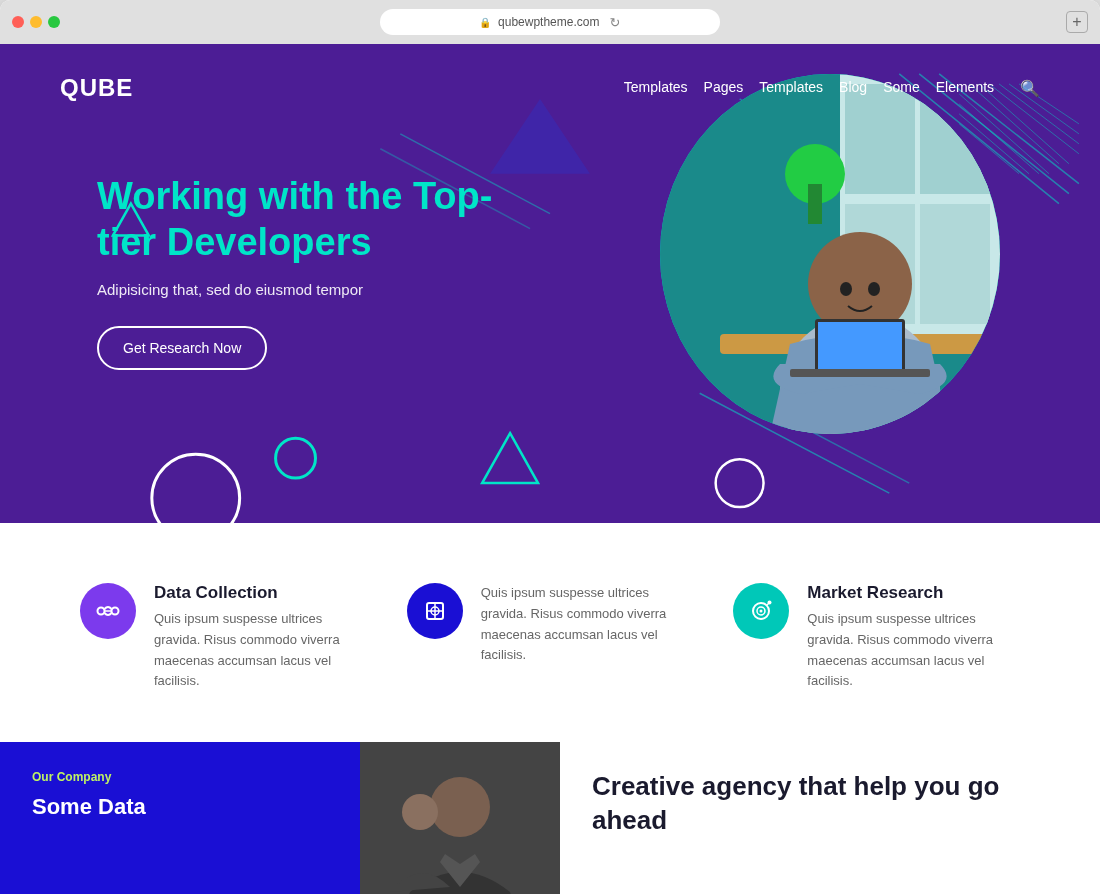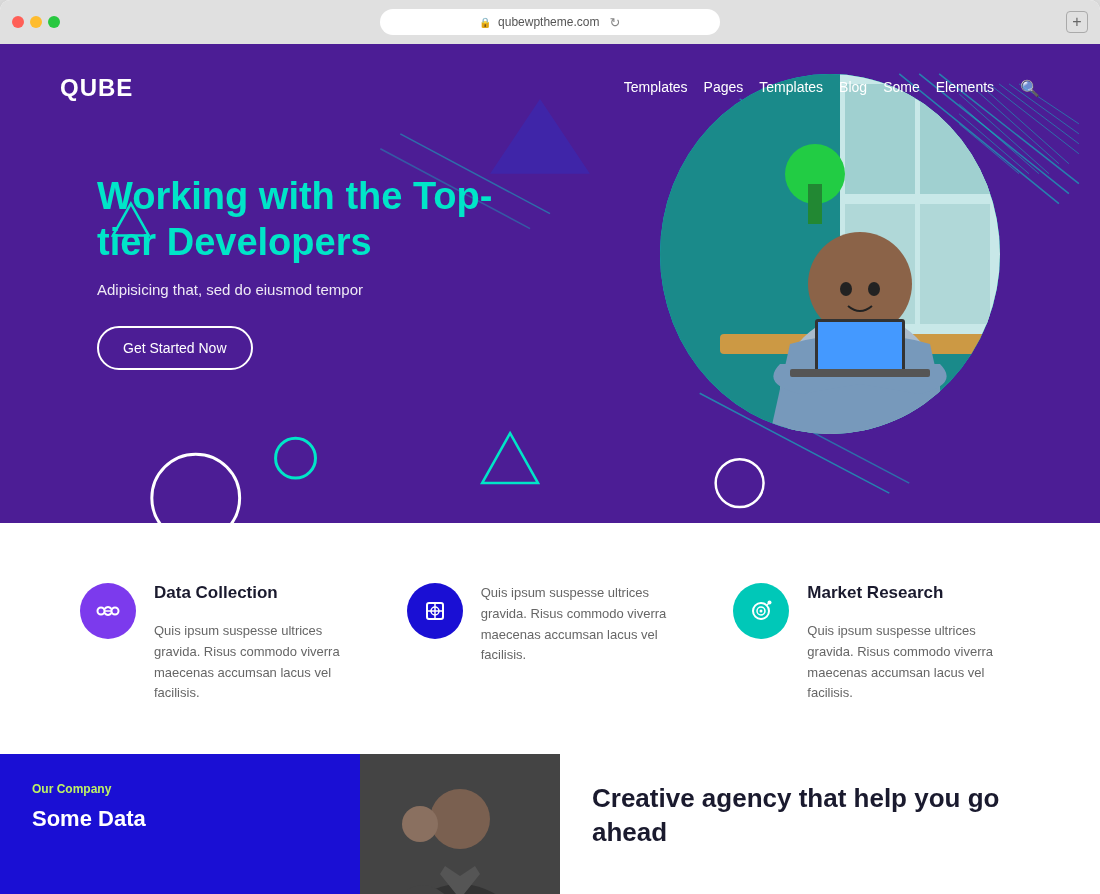--- a/index.html
+++ b/index.html
@@ -180,21 +180,21 @@
       font-size: 22px;
     }
     .service-icon-purple { background: #7c3aed; color: #fff; }
     .service-icon-navy { background: #1a0fd4; color: #fff; }
     .service-icon-cyan { background: #00c8b8; color: #fff; }
 
     .service-title {
       font-size: 17px;
       font-weight: 700;
       color: #1a1a2e;
-      margin-bottom: 18px;
+      margin-bottom: 6px;
     }
     .service-desc {
       font-size: 13px;
       color: #666;
       line-height: 1.6;
     }
 
     
     .bottom-section {
       display: flex;
@@ -318,21 +318,21 @@
           <a class="nav-link" href="#">Blog</a>
           <a class="nav-link" href="#">Some</a>
           <a class="nav-link" href="#">Elements</a>
           <span class="search-icon-nav">🔍</span>
         </div>
       </nav>
 
       <div class="hero-content">
         <h1 class="hero-title">Working with the Top-tier Developers</h1>
         <p class="hero-subtitle">Adipisicing that, sed do eiusmod tempor</p>
-        <button class="hero-cta">Get Started Now</button>
+        <button class="hero-cta">Get Research Now</button>
       </div>
 
       <div class="hero-image-circle">
         <svg class="person-svg" viewBox="0 0 340 360" xmlns="http://www.w3.org/2000/svg">
           <rect width="340" height="360" fill="#1a8a8a"></rect>
 
           <rect x="180" y="0" width="160" height="260" fill="#c8e8e8"></rect>
           <rect x="185" y="10" width="70" height="110" fill="#a0d0d0"></rect>
           <rect x="260" y="10" width="70" height="110" fill="#a0d0d0"></rect>
           <rect x="185" y="130" width="70" height="120" fill="#b0d8d8"></rect>

